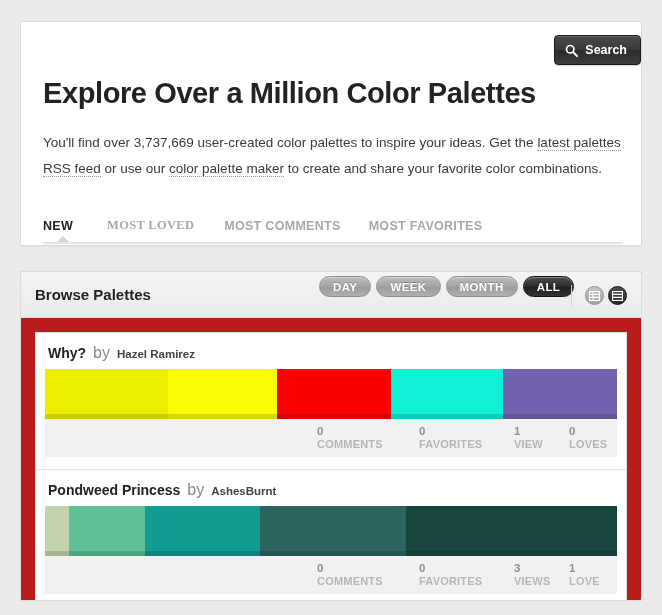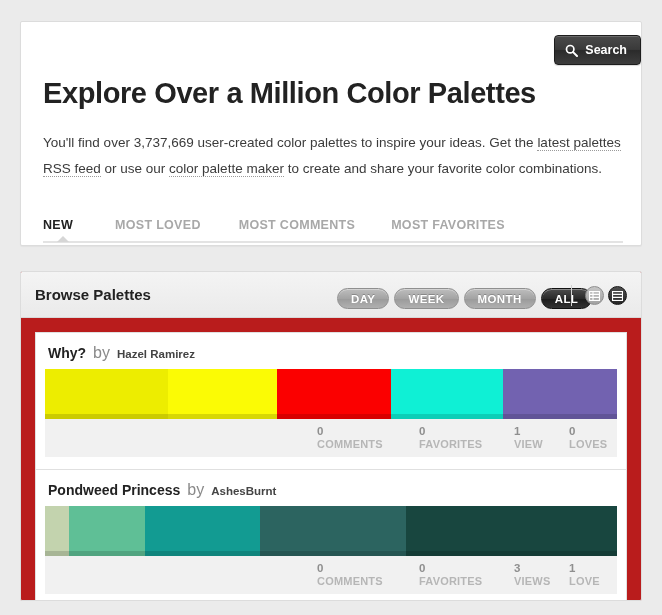--- a/index.html
+++ b/index.html
@@ -67,35 +67,35 @@
     text-decoration: none;
     border-bottom: 1px dotted #9a9a9a;
   }
 
   .tabs {
     position: absolute;
     left: 22px; top: 196px;
     width: 580px;
     display: flex;
     align-items: center;
-    gap: 8px;
+    gap: 0;
     border-bottom: 2px solid #e3e3e3;
     padding-bottom: 9px;
   }
   .tab {
     font-size: 12.5px;
     font-weight: bold;
     letter-spacing: 0.3px;
     color: #a8a8a8;
     cursor: pointer;
     position: relative;
     white-space: nowrap;
   }
   .tab:nth-child(1) { margin-right: 34px; }
-  .tab:nth-child(2) { margin-right: 30px; }
+  .tab:nth-child(2) { margin-right: 30px; font-family: Liberation Serif, serif; }
   .tab:nth-child(3) { margin-right: 28px; }
   .tab.active { color: #222222; }
   .tab-pointer {
     position: absolute;
     left: 36px; top: 214px;
     width: 0; height: 0;
     border-left: 6px solid transparent;
     border-right: 6px solid transparent;
     border-bottom: 6px solid #d6d6d6;
   }
@@ -120,24 +120,23 @@
     position: relative;
   }
   .browse-title {
     font-size: 15px;
     font-weight: bold;
     color: #222222;
   }
 
   .segmented {
     position: absolute;
-    left: 298px; top: 16px;
+    left: 298px; top: 4px;
     display: flex;
     height: 35px;
-    margin-left: 18px;
   }
   .seg {
     display: flex; align-items: center; justify-content: center;
     height: 21px;
     padding: 0 13px;
     font-size: 11.5px;
     font-weight: bold;
     letter-spacing: 0.4px;
     color: #ffffff;
     background: linear-gradient(to bottom, #bdbdbd 0%, #a4a4a4 50%, #9a9a9a 51%, #b0b0b0 100%);

